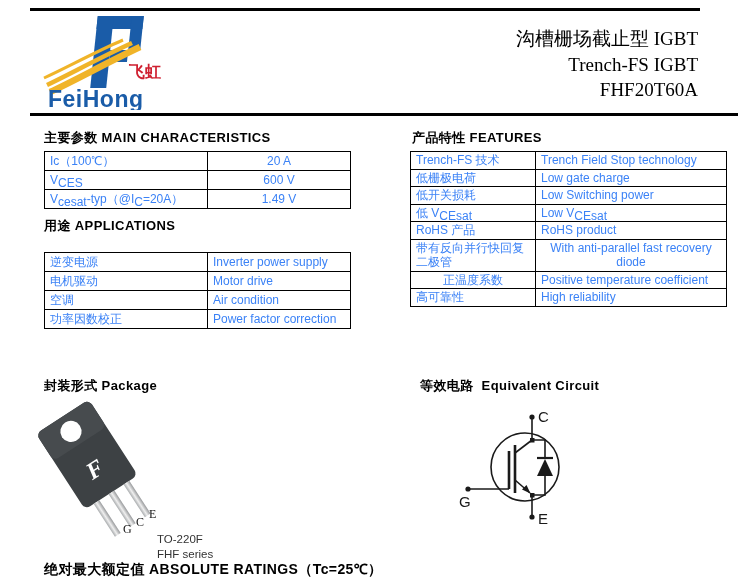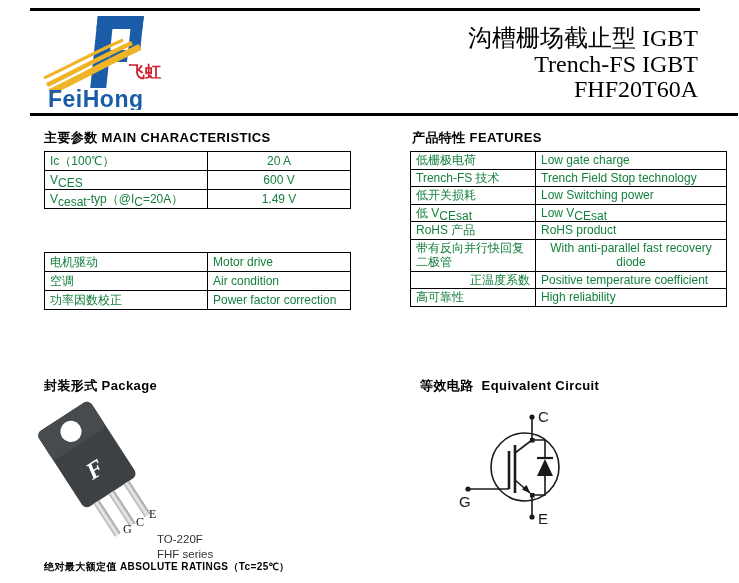--- a/index.html
+++ b/index.html
@@ -2,28 +2,28 @@
 <html><head>
 <meta charset="utf-8">
 <style>
   html,body{margin:0;padding:0;background:#fff;}
   .page{position:relative;width:739px;height:583px;background:#ffffff;overflow:hidden;
         font-family:"Liberation Sans",sans-serif;color:#000;}
   .abs{position:absolute;}
   .rule{position:absolute;background:#000;}
   
   .title-block{position:absolute;top:26px;right:41px;text-align:right;
-     font-family:"Liberation Serif",serif;font-size:24px;line-height:25.5px;color:#000;}
+     font-family:"Liberation Serif",serif;font-size:19px;line-height:25.5px;color:#000;}
   
   .sec-head{position:absolute;font-weight:bold;font-size:13px;letter-spacing:.4px;
      white-space:pre;color:#000;}
-  .sec-head.big{font-size:10px;}
+  .sec-head.big{font-size:14px;}
   
   table.data{border-collapse:collapse;table-layout:fixed;width:100%;}
-  table.data td{border:1.4px solid #000;font-size:12px;padding:1px 5px;color:#15803d;
+  table.data td{border:1.4px solid #000;font-size:12px;padding:1px 5px;color:#3b82f6;
      line-height:14.5px;vertical-align:middle;overflow:hidden;}
   table.data.tall td{height:16px;}
   sub{font-size:12px;line-height:0;}
   .caption{position:absolute;font-size:11.5px;line-height:14.5px;color:#333;}
   svg text{font-family:"Liberation Sans",sans-serif;}
   svg text.serif{font-family:"Liberation Serif",serif;}
 </style>
 </head>
 <body>
 
@@ -73,27 +73,32 @@
             <td style="text-align: center;">600 V</td>
           </tr>
           <tr>
             <td style="text-align: left;">V<sub>cesat</sub>-typ（@I<sub>C</sub>=20A）</td>
             <td style="text-align: center;">1.49 V</td>
           </tr>
         </tbody>
     </table>
   </div>
 
+  <div class="sec-head" style="left:44px;top:217px;">用途 APPLICATIONS</div>
   <div class="abs" style="left:44px;top:252px;width:307px;">
     <table class="data tall">
       <colgroup>
           <col style="width:163px">
           <col>
         </colgroup>
       <tbody>
+          <tr>
+            <td style="text-align: left;">逆变电源</td>
+            <td style="text-align: left;">Inverter power supply</td>
+          </tr>
           <tr>
             <td style="text-align: left;">电机驱动</td>
             <td style="text-align: left;">Motor drive</td>
           </tr>
           <tr>
             <td style="text-align: left;">空调</td>
             <td style="text-align: left;">Air condition</td>
           </tr>
           <tr>
             <td style="text-align: left;">功率因数校正</td>
@@ -105,45 +110,45 @@
 
   <div class="sec-head" style="left:412px;top:129px;">产品特性 FEATURES</div>
   <div class="abs" style="left:410px;top:151px;width:317px;">
     <table class="data">
       <colgroup>
           <col style="width:125px">
           <col>
         </colgroup>
       <tbody>
           <tr>
+            <td style="text-align: left;">Trench-FS 技术</td>
+            <td style="text-align: left;">Trench Field Stop technology</td>
+          </tr>
+          <tr>
             <td style="text-align: left;">低栅极电荷</td>
             <td style="text-align: left;">Low gate charge</td>
           </tr>
           <tr>
-            <td style="text-align: left;">Trench-FS 技术</td>
-            <td style="text-align: left;">Trench Field Stop technology</td>
-          </tr>
-          <tr>
             <td style="text-align: left;">低开关损耗</td>
             <td style="text-align: left;">Low Switching power</td>
           </tr>
           <tr>
             <td style="text-align: left;">低 V<sub>CEsat</sub></td>
             <td style="text-align: left;">Low V<sub>CEsat</sub></td>
           </tr>
           <tr>
             <td style="text-align: left;">RoHS 产品</td>
             <td style="text-align: left;">RoHS product</td>
           </tr>
           <tr>
             <td style="text-align: left;">带有反向并行快回复二极管</td>
             <td style="text-align: center;">With anti-parallel fast recovery diode</td>
           </tr>
           <tr>
-            <td style="text-align: right;">正温度系数</td>
+            <td style="text-align: center;">正温度系数</td>
             <td style="text-align: left;">Positive temperature coefficient</td>
           </tr>
           <tr>
             <td style="text-align: left;">高可靠性</td>
             <td style="text-align: left;">High reliability</td>
           </tr>
         </tbody>
     </table>
   </div>
 

